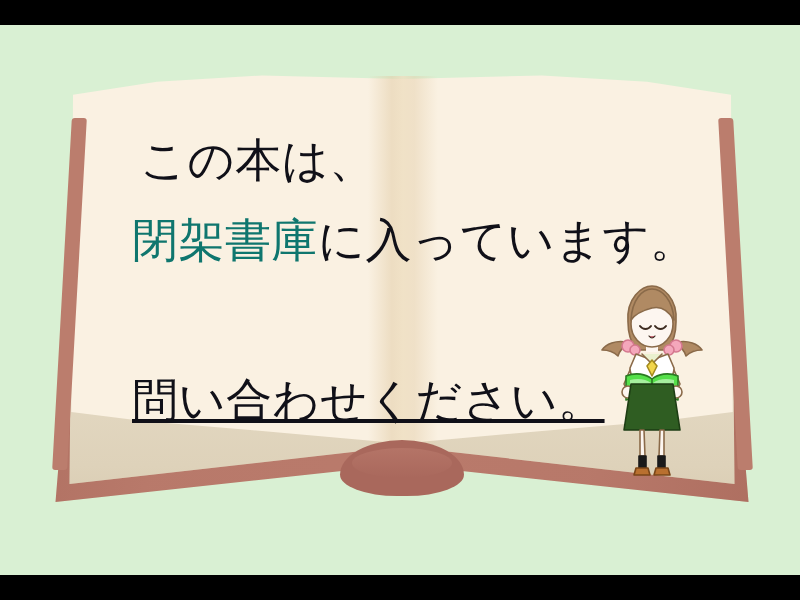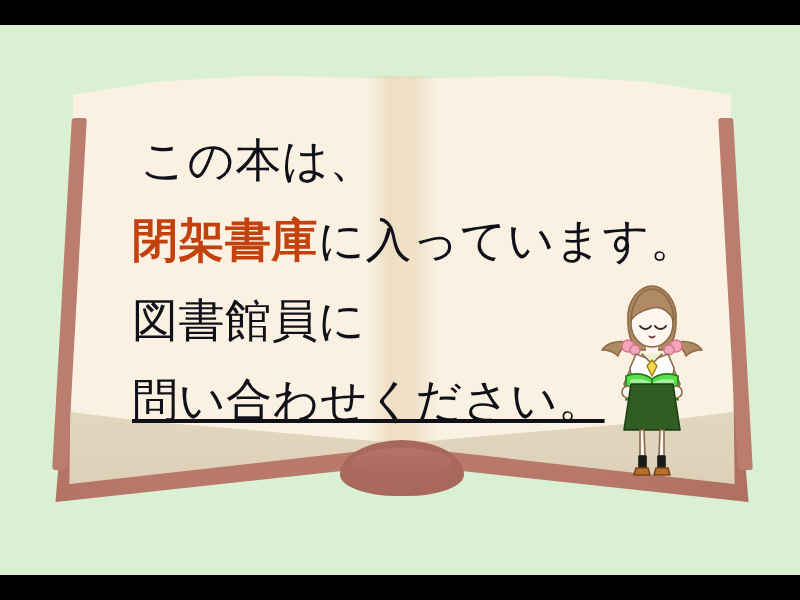--- a/index.html
+++ b/index.html
@@ -238,21 +238,21 @@
     font-family: "DejaVu Sans", "Liberation Sans", sans-serif;
     font-size: 46px;
     line-height: 1;
     letter-spacing: 0.5px;
     white-space: nowrap;
   }
   .line-1 { left: 140px; top: 112px; }
   .line-2 { left: 132px; top: 192px; }
   .line-3 { left: 132px; top: 272px; }
   .line-4 { left: 132px; top: 352px; text-decoration: underline; }
-  .hl { color: #c2410c; font-weight: bold; }
+  .hl { color: #0f766e; }
 
   
   .girl {
     position: absolute;
     left: 598px;
     top: 255px;
     width: 108px;
     height: 200px;
     z-index: 25;
   }
@@ -285,21 +285,20 @@
 
       <div class="spine"></div>
       <div class="spine-sheen"></div>
     </div>
 
     <div class="text-block">
       <div class="line line-1">この本は、</div>
 
       <div class="line line-2"><span class="hl">閉架書庫</span><span>に入っています。</span></div>
 
-      <div class="line line-3">図書館員に</div>
 
       <div class="line line-4">問い合わせください。</div>
     </div>
 
     <div class="girl">
       <svg viewBox="0 0 108 200" width="108" height="200" xmlns="http://www.w3.org/2000/svg">
         <g stroke="#3d2b20" stroke-width="1.6" stroke-linejoin="round" stroke-linecap="round">
 
           <path d="M30 42 C28 18 44 6 54 6 C64 6 80 18 78 42
                    C78 56 74 64 70 70 L38 70 C34 64 30 56 30 42 Z" fill="#b08a63" stroke="#8a6a49"></path>

